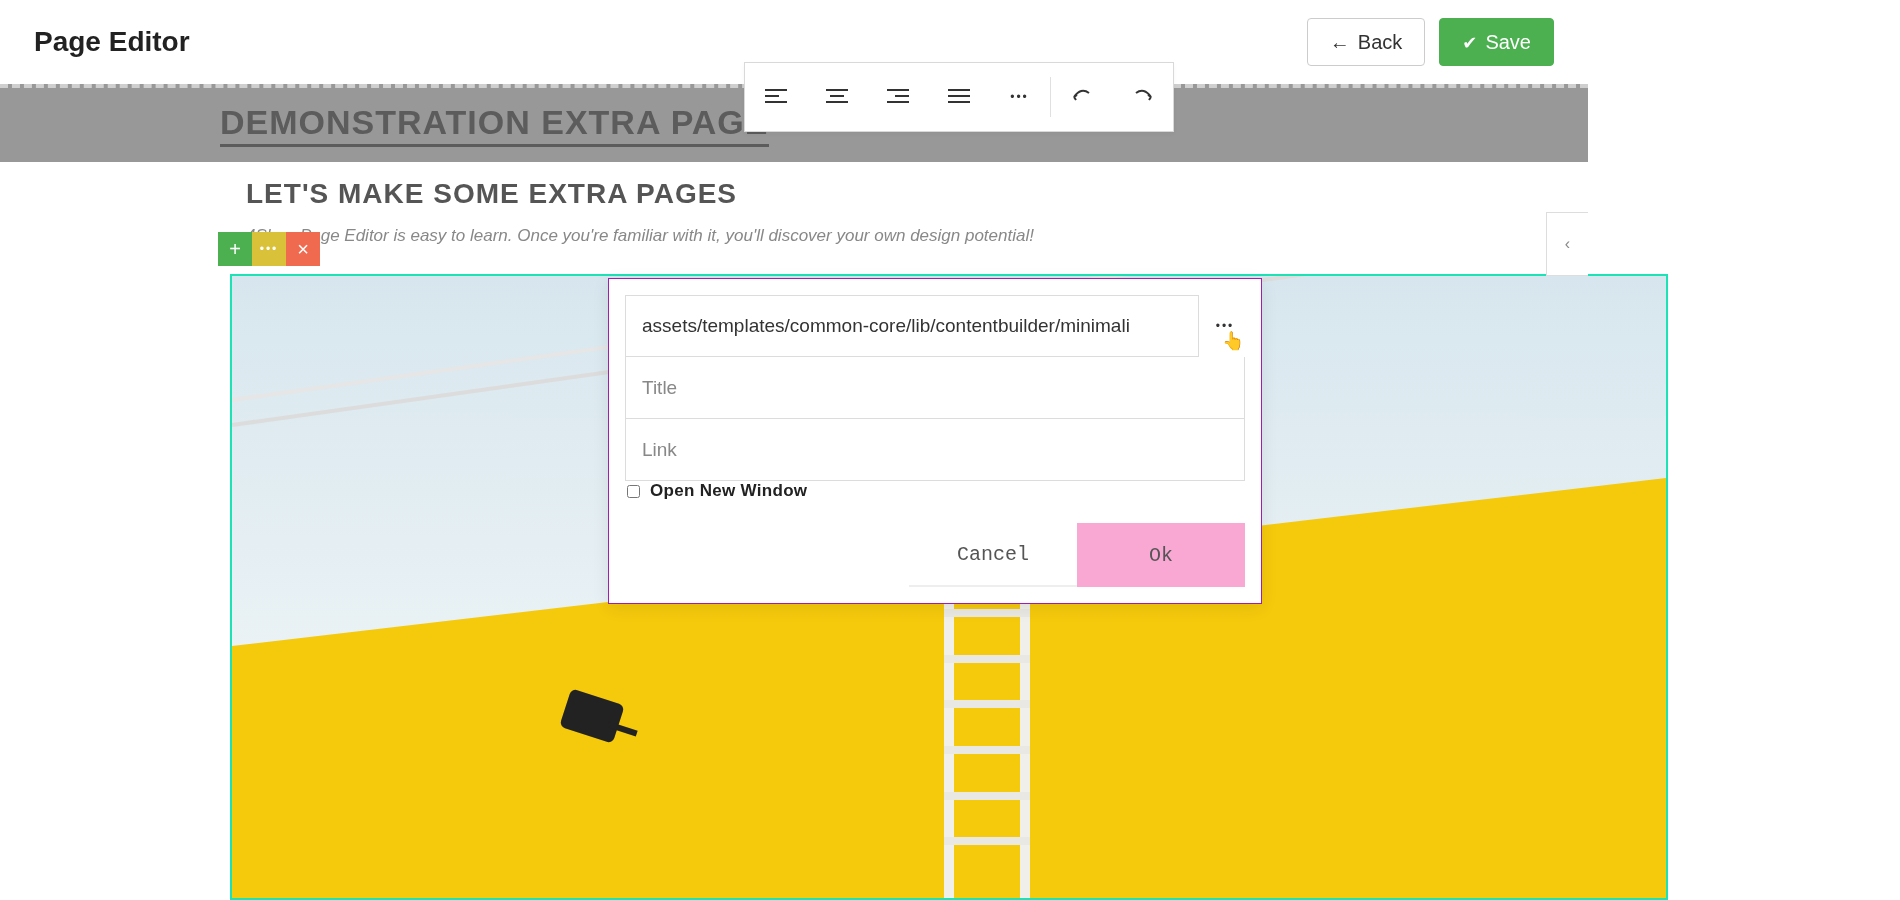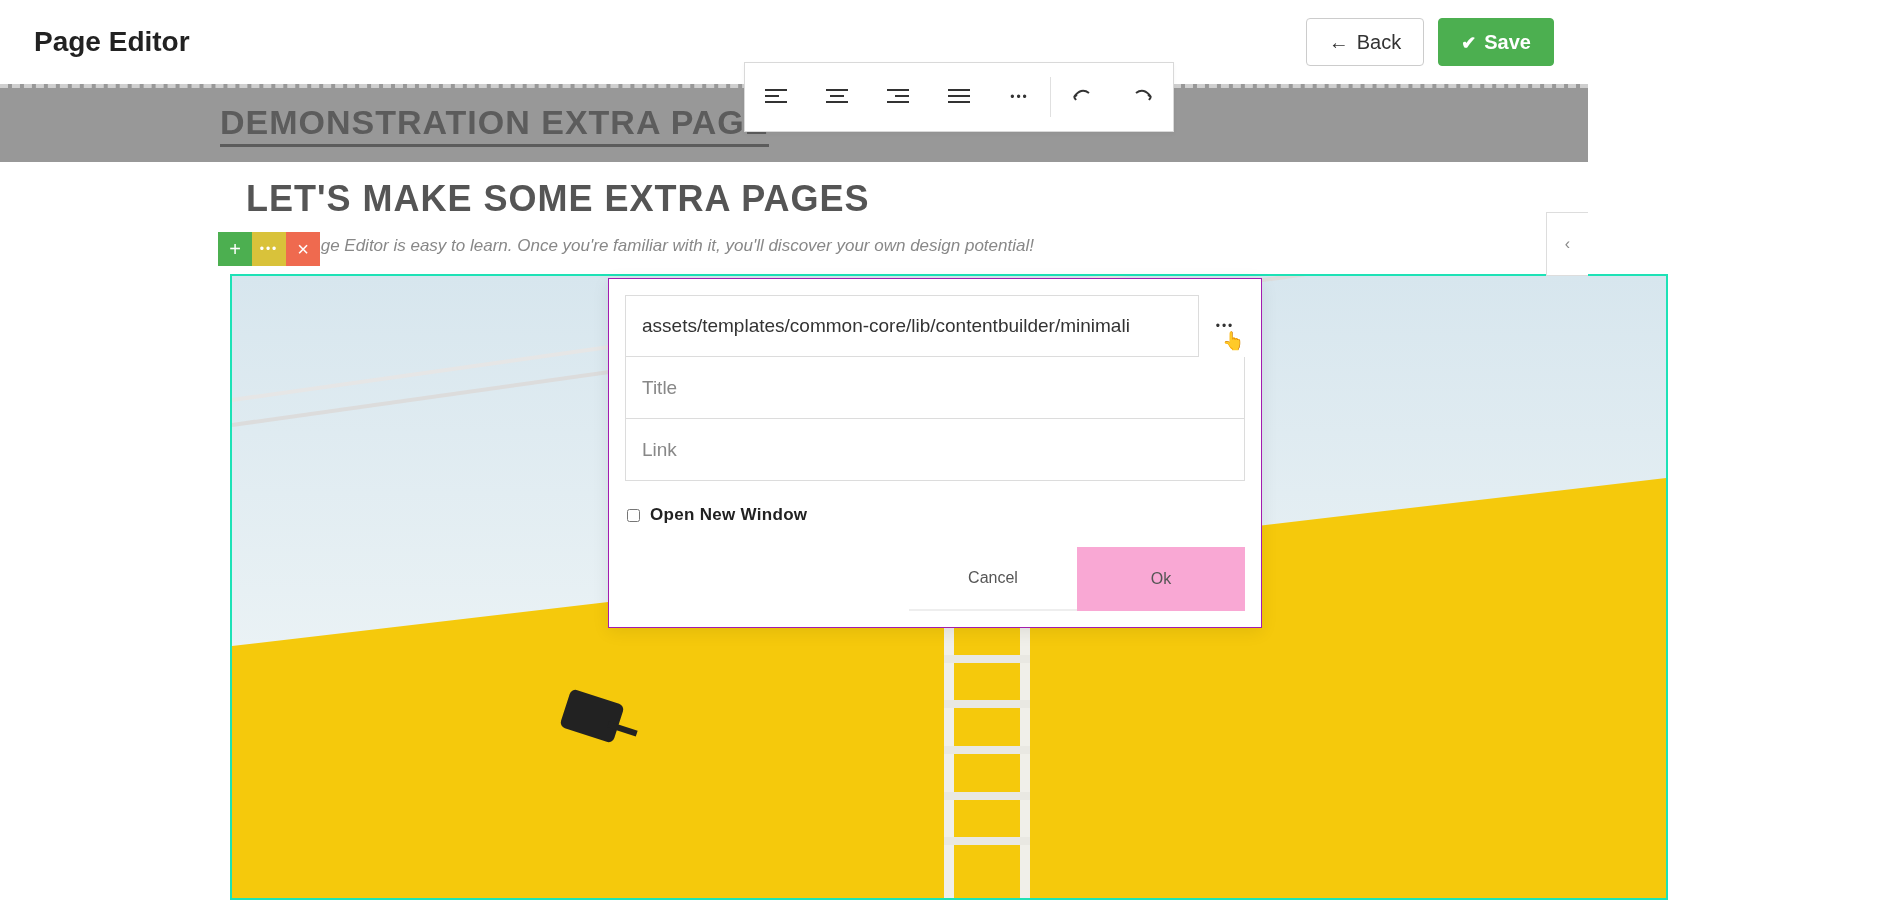--- a/index.html
+++ b/index.html
@@ -5,31 +5,31 @@
   * { box-sizing: border-box; margin: 0; padding: 0; }
   html, body { width: 1900px; height: 900px; font-family: "Segoe UI", Arial, sans-serif; background: #fff; overflow: hidden; }
   .viewport { position: relative; width: 1588px; height: 900px; }
 
   
   .header { position: absolute; top: 0; left: 0; right: 0; height: 84px; display: flex; align-items: center; justify-content: space-between; padding: 0 34px; background: #fff; }
   .page-title { font-size: 28px; font-weight: 600; color: #222; }
   .header-right { display: flex; gap: 14px; }
   .btn { display: inline-flex; align-items: center; gap: 8px; font-size: 20px; height: 48px; padding: 4px 22px; border-radius: 4px; cursor: pointer; user-select: none; }
   .btn-back { border: 1px solid #ccc; background: #fff; color: #333; }
-  .btn-save { background: #4caf50; color: #fff; border: 1px solid #4caf50; font-weight: 700; }
+  .btn-save { background: #4caf50; color: #fff; border: 1px solid #4caf50; font-weight: 400; }
   .arrow-left::before { content: "←"; font-size: 20px; }
   .check-icon::before { content: "✔"; font-size: 18px; }
 
   
   .banner { position: absolute; top: 84px; left: 0; right: 0; height: 78px; background: #989898; border-top: 4px dashed #cfcfcf; display: flex; align-items: center; padding-left: 220px; }
   .banner-title { font-size: 34px; font-weight: 700; letter-spacing: 1px; color: #5c5c5c; border-bottom: 3px solid #5c5c5c; padding-bottom: 2px; }
 
   
   .section { position: absolute; top: 178px; left: 246px; right: 180px; }
-  .section-heading { font-size: 36px; font-weight: 600; color: #555; letter-spacing: 1px; }
+  .section-heading { font-size: 28px; font-weight: 600; color: #555; letter-spacing: 1px; }
   .intro { margin-top: 16px; font-style: italic; font-size: 17px; color: #888; }
 
   
   .block-controls { position: absolute; top: 232px; left: 218px; display: flex; }
   .bc-btn { width: 34px; height: 34px; display: flex; align-items: center; justify-content: center; color: #fff; font-size: 20px; cursor: pointer; }
   .bc-add { background: #4caf50; }
   .bc-more { background: #d9c23a; }
   .bc-close { background: #ef6a4f; }
 
   
@@ -53,24 +53,24 @@
   svg.lines { width: 22px; height: 18px; }
   svg.lines line { stroke: #333; stroke-width: 2; }
 
   
   .dialog { position: absolute; top: 278px; left: 608px; width: 654px; background: #fff; border: 1px solid #a21caf; box-shadow: 0 4px 16px rgba(0,0,0,0.08); padding: 16px; }
   .path-row { display: flex; gap: 6px; align-items: center; }
   .path-input { flex: 1; height: 62px; border: 1px solid #dcdcdc; padding: 0 16px; font-size: 19px; color: #333; font-family: inherit; }
   .path-more { width: 40px; height: 62px; display: flex; align-items: center; justify-content: center; font-size: 22px; color: #333; cursor: pointer; }
   .field { width: 100%; height: 62px; border: 1px solid #dcdcdc; border-top: none; padding: 0 16px; font-size: 19px; color: #888; font-family: inherit; }
   .field::placeholder { color: #888; }
-  .chk-row { display: flex; align-items: center; gap: 10px; margin-top: 24px; margin-left: 2px; }
+  .chk-row { display: flex; align-items: center; gap: 10px; margin-left: 2px; }
   .chk-row label { font-weight: 700; font-size: 17px; color: #222; letter-spacing: .3px; }
   .dialog-buttons { display: flex; justify-content: flex-end; gap: 0; margin-top: 22px; }
-  .dlg-btn { width: 168px; height: 64px; display: flex; align-items: center; justify-content: center; font-size: 16px; color: #555; cursor: pointer; }
+  .dlg-btn { width: 168px; height: 64px; display: flex; align-items: center; justify-content: center; font-size: 20px; color: #555; cursor: pointer; font-family: Liberation Mono, monospace; }
   .dlg-cancel { background: #fff; border-bottom: 2px solid #eee; }
   .dlg-ok { background: #f9a8d4; }
 
   
   .side-tab { position: absolute; top: 212px; right: 0; width: 42px; height: 64px; border: 1px solid #ddd; border-right: none; background: #fff; display: flex; align-items: center; justify-content: center; color: #888; cursor: pointer; }
 
   
   .cursor { position: absolute; top: 330px; left: 1222px; font-size: 18px; pointer-events: none; }
 </style>
 </head>

